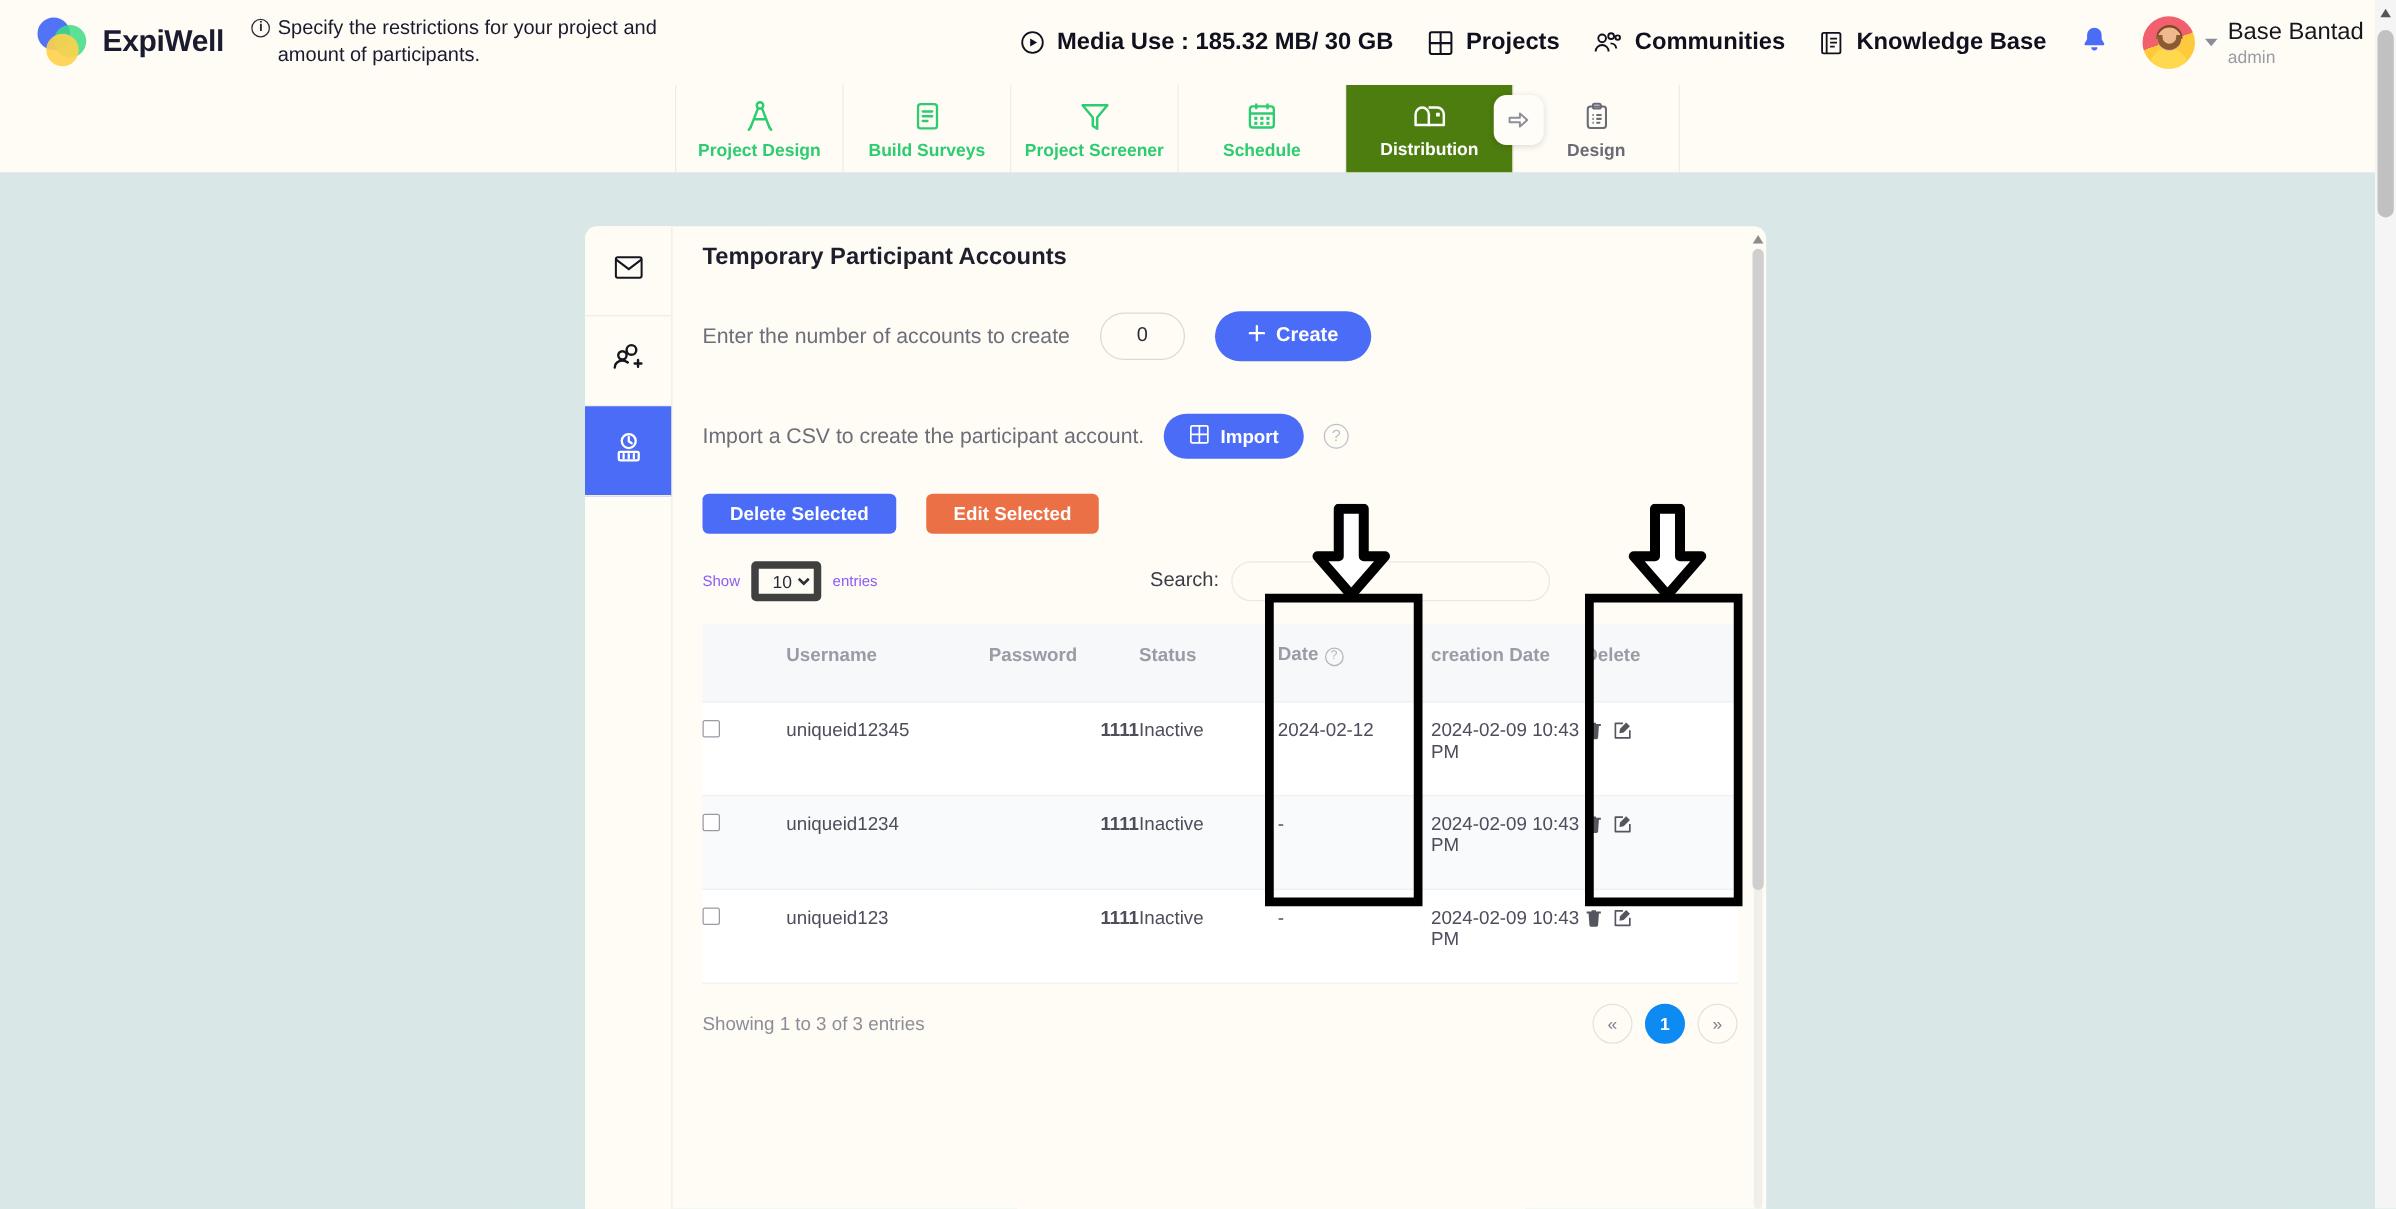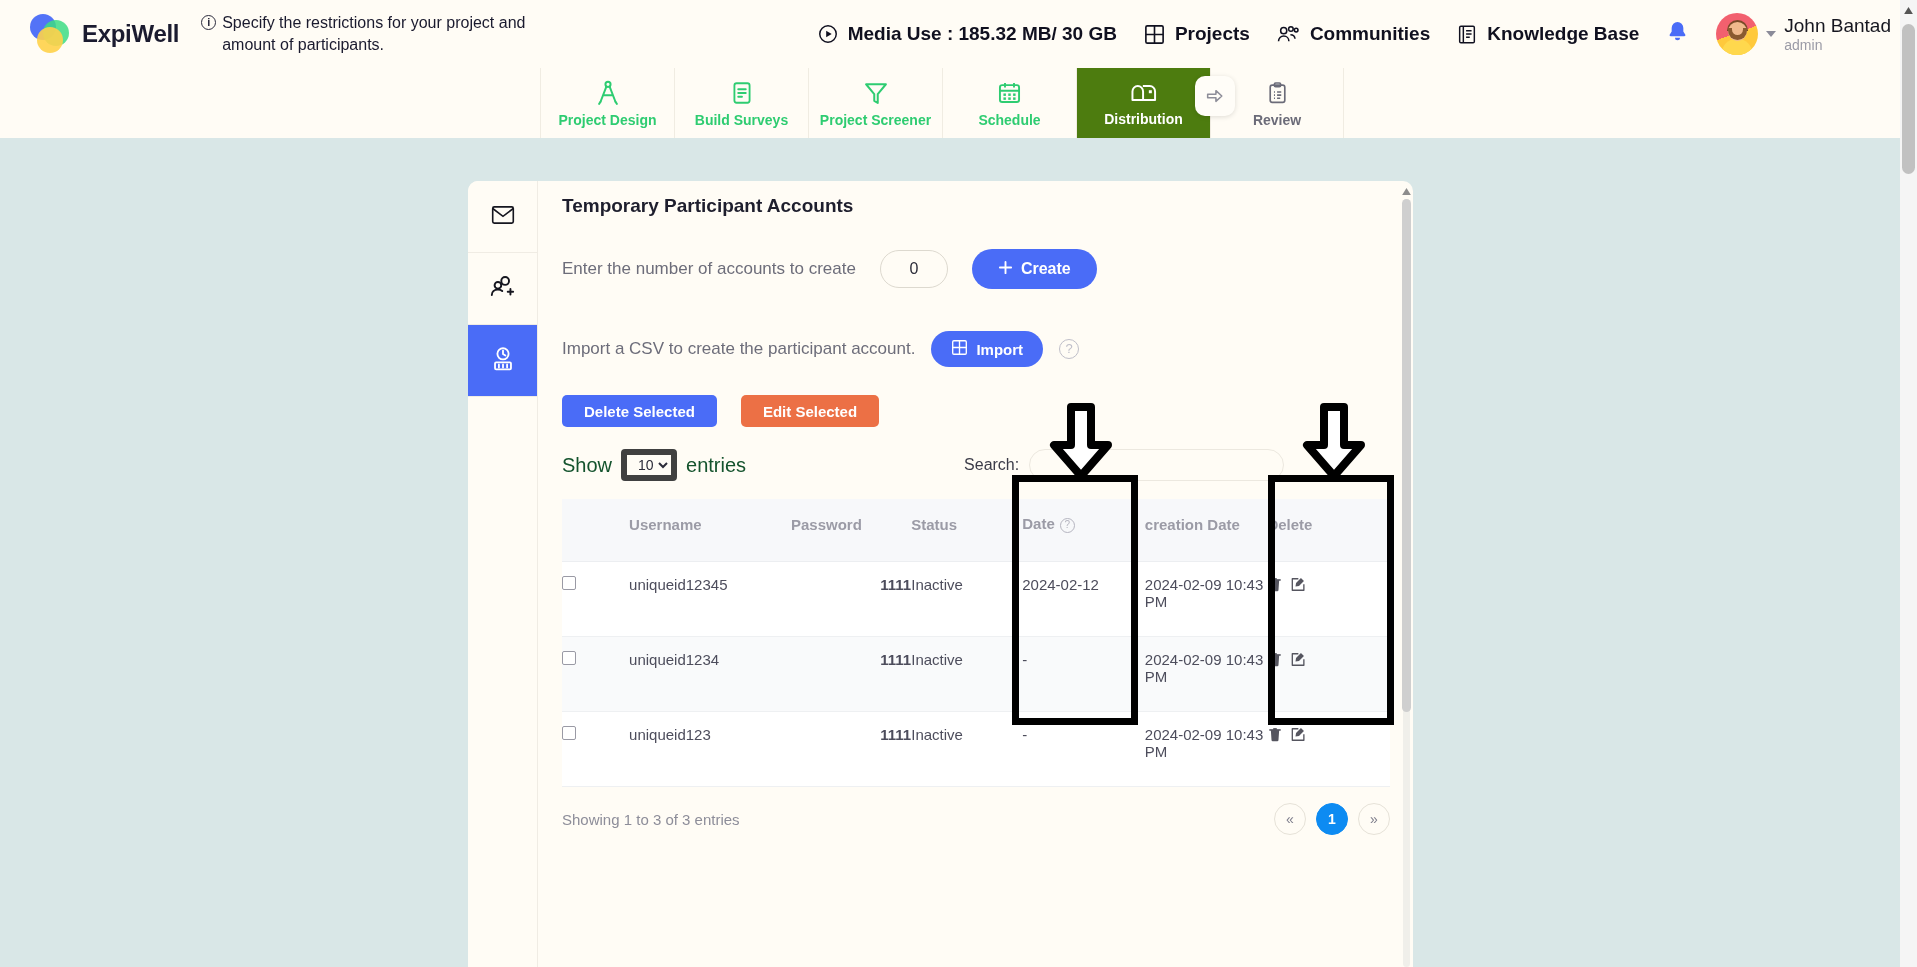--- a/index.html
+++ b/index.html
@@ -121,21 +121,21 @@
     width: 20px; height: 20px; border: 1.4px solid #bfbfc9; border-radius: 50%;
     color: #bfbfc9; font-size: 13px; line-height: 17px; text-align: center; cursor: pointer;
   }
 
   .row-actions { display: flex; gap: 24px; margin-top: 28px; }
   .btn-sq { border-radius: 5px; height: 32px; padding: 0 22px; font-size: 15px; }
   .btn-del { background: #4a6cf7; }
   .btn-edit { background: #ec7045; }
 
   .row-controls { display: flex; align-items: center; margin-top: 22px; }
-  .show-lbl, .entries-lbl { font-size: 20px; color: #14532d; }
+  .show-lbl, .entries-lbl { font-size: 12px; color: #8b5cf6; }
   .sel {
     margin: 0 9px; height: 32px; width: 56px; border: 6px solid #404040; border-radius: 4px;
     background: #fffcf5; font-size: 14px; color: #2b2b38; padding-left: 7px;
     font-family: "Liberation Sans", sans-serif; cursor: pointer;
   }
   .search-wrap { margin-left: 218px; display: flex; align-items: center; gap: 10px; }
   .search-lbl { font-size: 16px; color: #3b3b48; }
   .search-inp {
     width: 255px; height: 32px; border: 1px solid #ece8df; border-radius: 16px;
     background: #fffcf5; outline: none; padding: 0 14px; font-size: 14px;
@@ -268,21 +268,21 @@
     <div class="avatar-wrap">
       <div class="avatar">
         <span class="body"></span>
           <span class="hair"></span>
           <span class="face"></span>
         <span class="beard"></span>
           <span class="chin"></span>
       </div>
       <span class="caret-sm"></span>
       <div class="user-text">
-        <div class="user-name">John Bantad</div>
+        <div class="user-name">Base Bantad</div>
         <div class="user-role">admin</div>
       </div>
     </div>
   </div>
 </div>
 
 <div class="steps">
   <div class="steps-inner">
     <div class="step">
       <span>
@@ -351,21 +351,21 @@
     </div>
 
     <div class="step review">
       <span>
         <svg width="25" height="28" viewBox="0 0 24 24" fill="none" stroke="#6b6b78" stroke-width="1.6">
           <rect x="5" y="4.5" width="14" height="16.5" rx="2"></rect>
           <rect x="9" y="2.4" width="6" height="3.6" rx="1.2"></rect>
           <path d="M8.6 11h1M11.6 11h4M8.6 14h1M11.6 14h4M8.6 17h1M11.6 17h3"></path>
         </svg>
       </span>
-      <span class="slabel">Review</span>
+      <span class="slabel">Design</span>
     </div>
   </div>
 </div>
 
 <div class="page">
 
   <div class="card">
 
     <div class="side-rail">
       <div class="rail-item">

